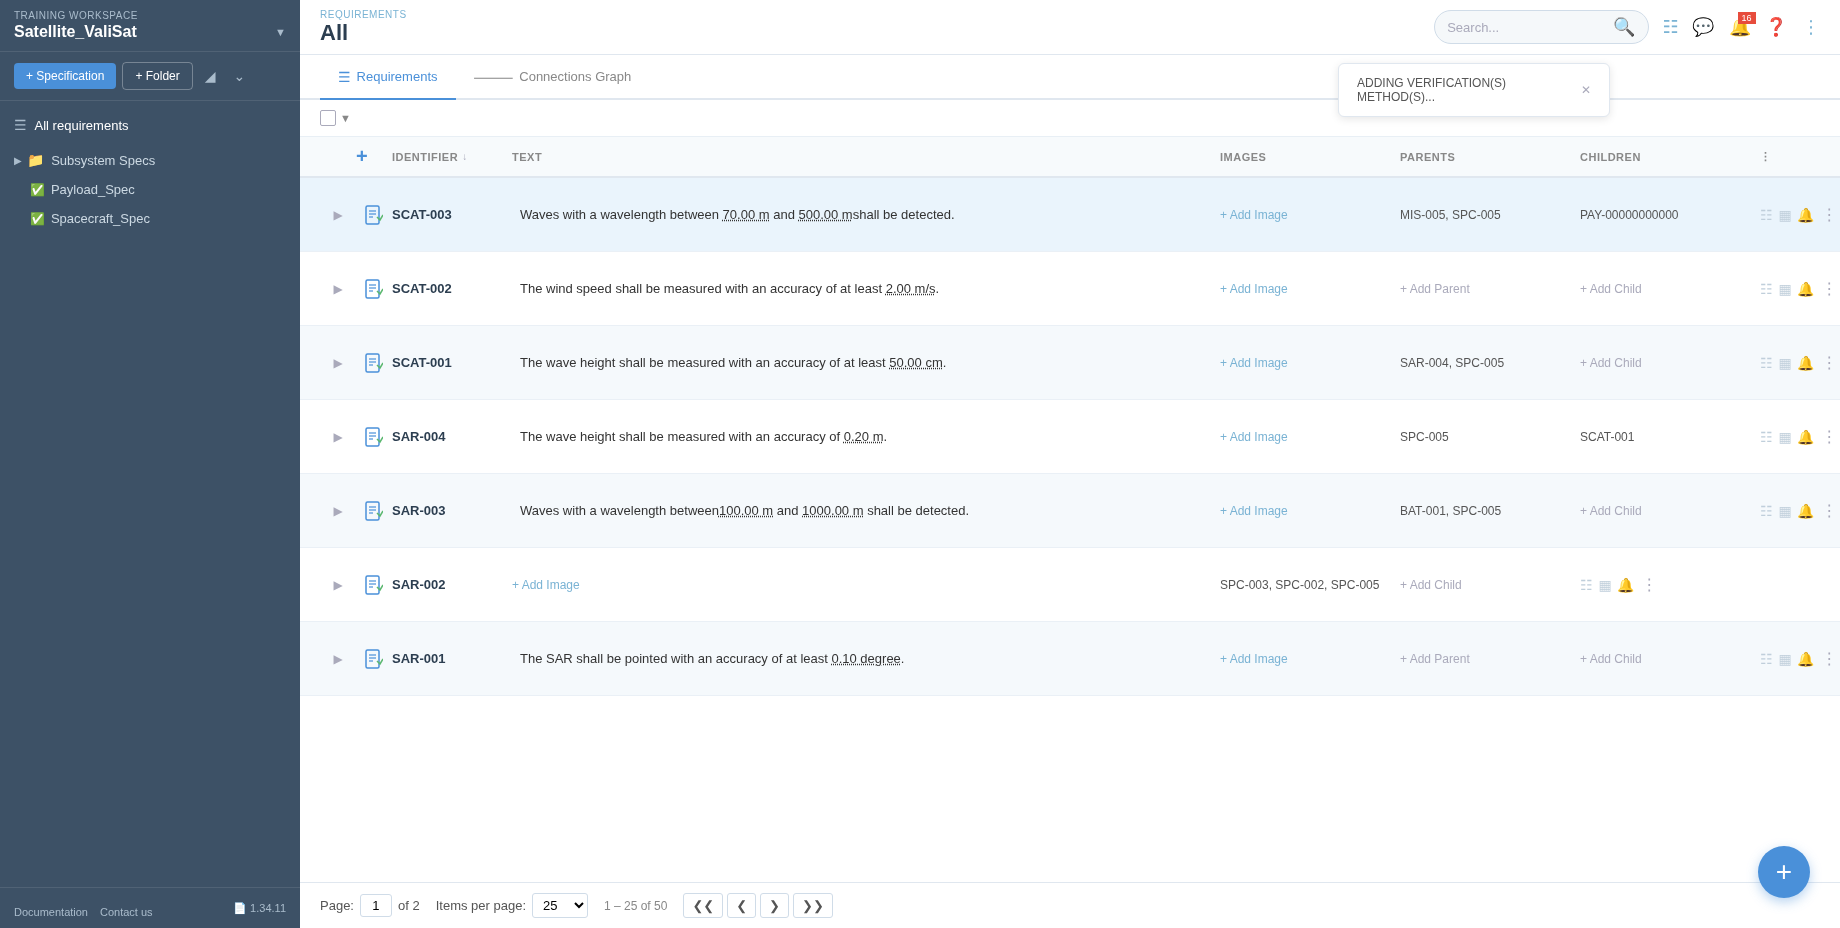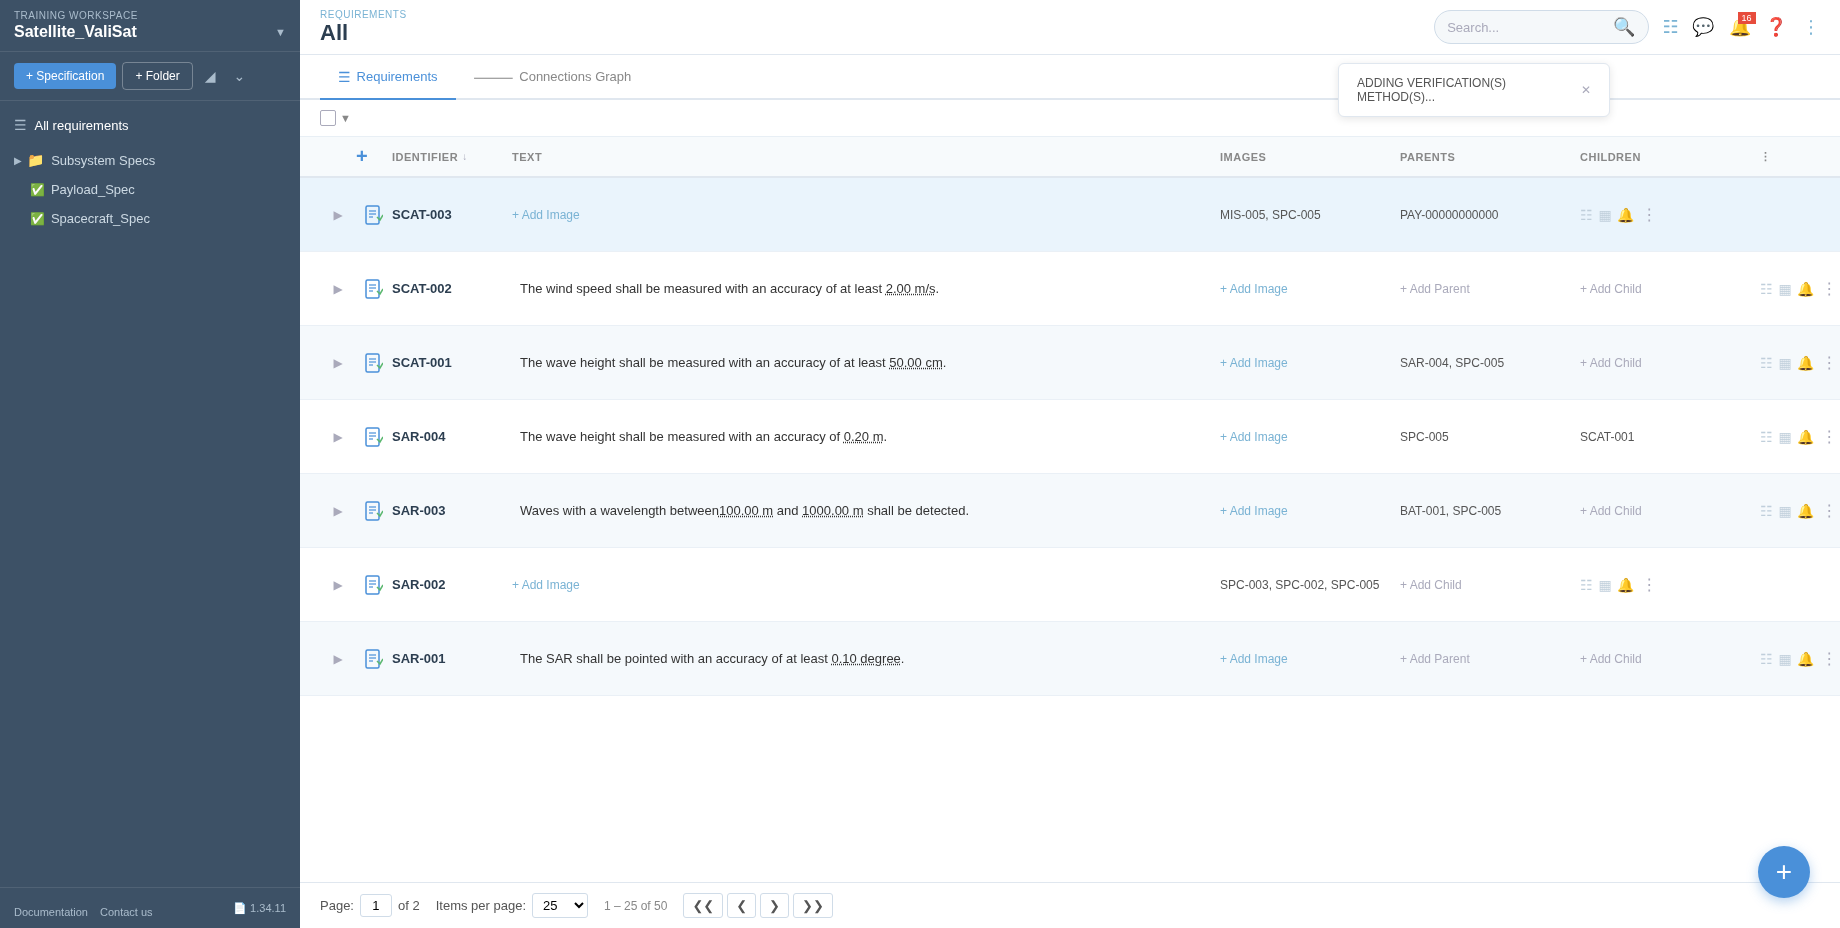--- a/index.html
+++ b/index.html
@@ -214,20 +214,23 @@
       <div class="row-icon">
         <svg width="18" height="20" viewBox="0 0 18 20" fill="none">
             <rect x="1" y="1" width="13" height="18" rx="1.5" stroke="#4a90d9" stroke-width="1.5"></rect>
             <line x1="4" y1="6" x2="11" y2="6" stroke="#4a90d9" stroke-width="1.2"></line>
             <line x1="4" y1="9" x2="11" y2="9" stroke="#4a90d9" stroke-width="1.2"></line>
             <line x1="4" y1="12" x2="8" y2="12" stroke="#4a90d9" stroke-width="1.2"></line>
             <polyline points="12,12 15,15 18,10" stroke="#5bb870" stroke-width="1.5" fill="none"></polyline>
           </svg>
       </div>
       <div class="row-id">SCAT-003</div>
+      <div class="row-text">
+        Waves with a wavelength between <u>70.00 m</u> and <u>500.00 m</u>shall be detected.
+      </div>
       <div class="row-images">+ Add Image</div>
       <div class="row-parents">MIS-005, SPC-005</div>
       <div class="row-children">PAY-00000000000</div>
       <div class="row-actions">
         <span class="action-icon">☷</span>
         <span class="action-icon">▦</span>
         <span class="action-icon">🔔</span>
         <span class="more-icon">⋮</span>
       </div>
     </div>

